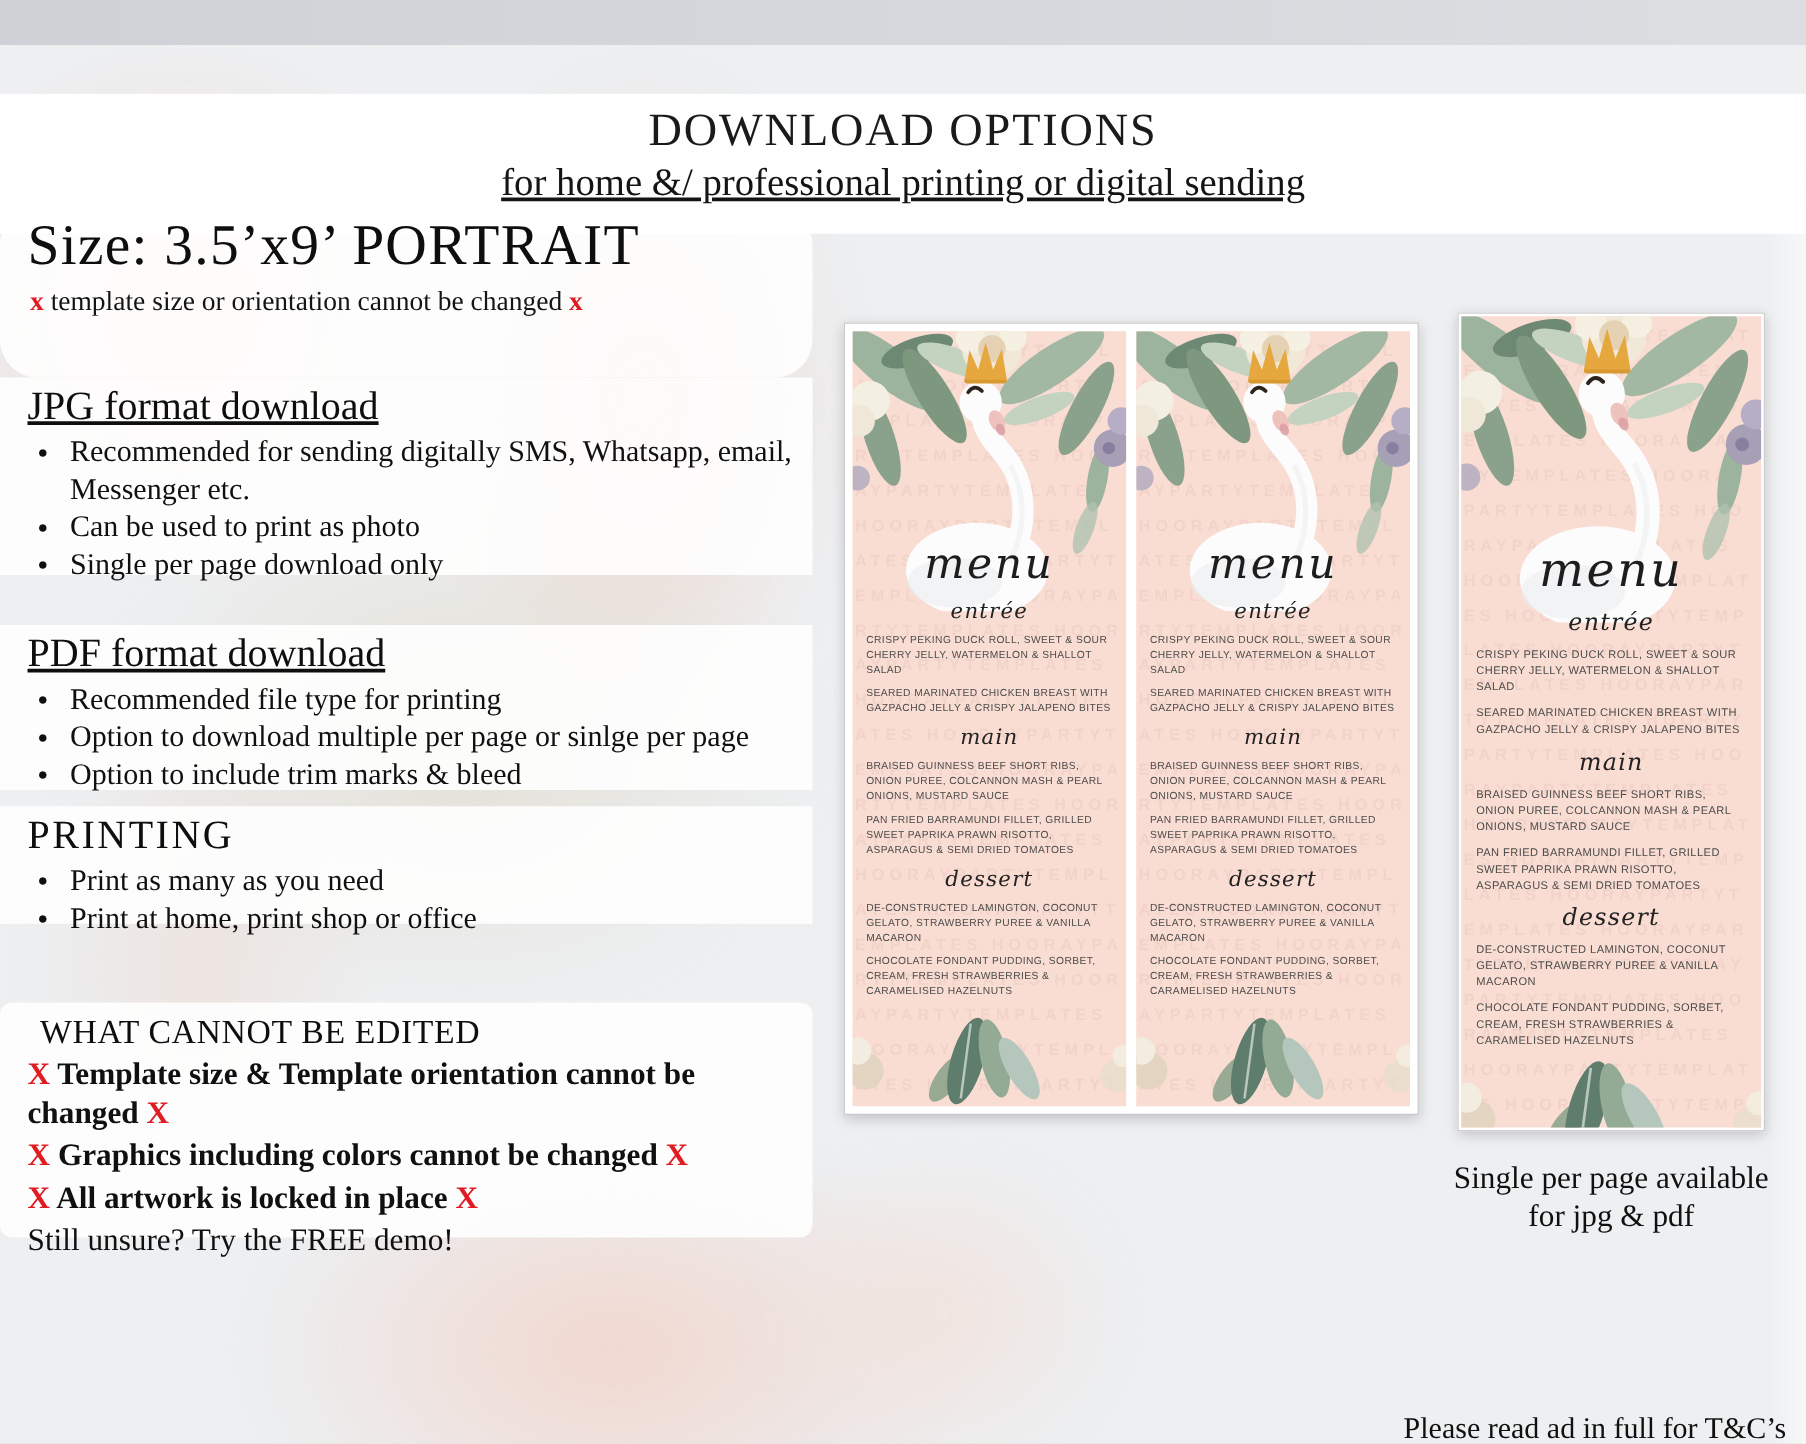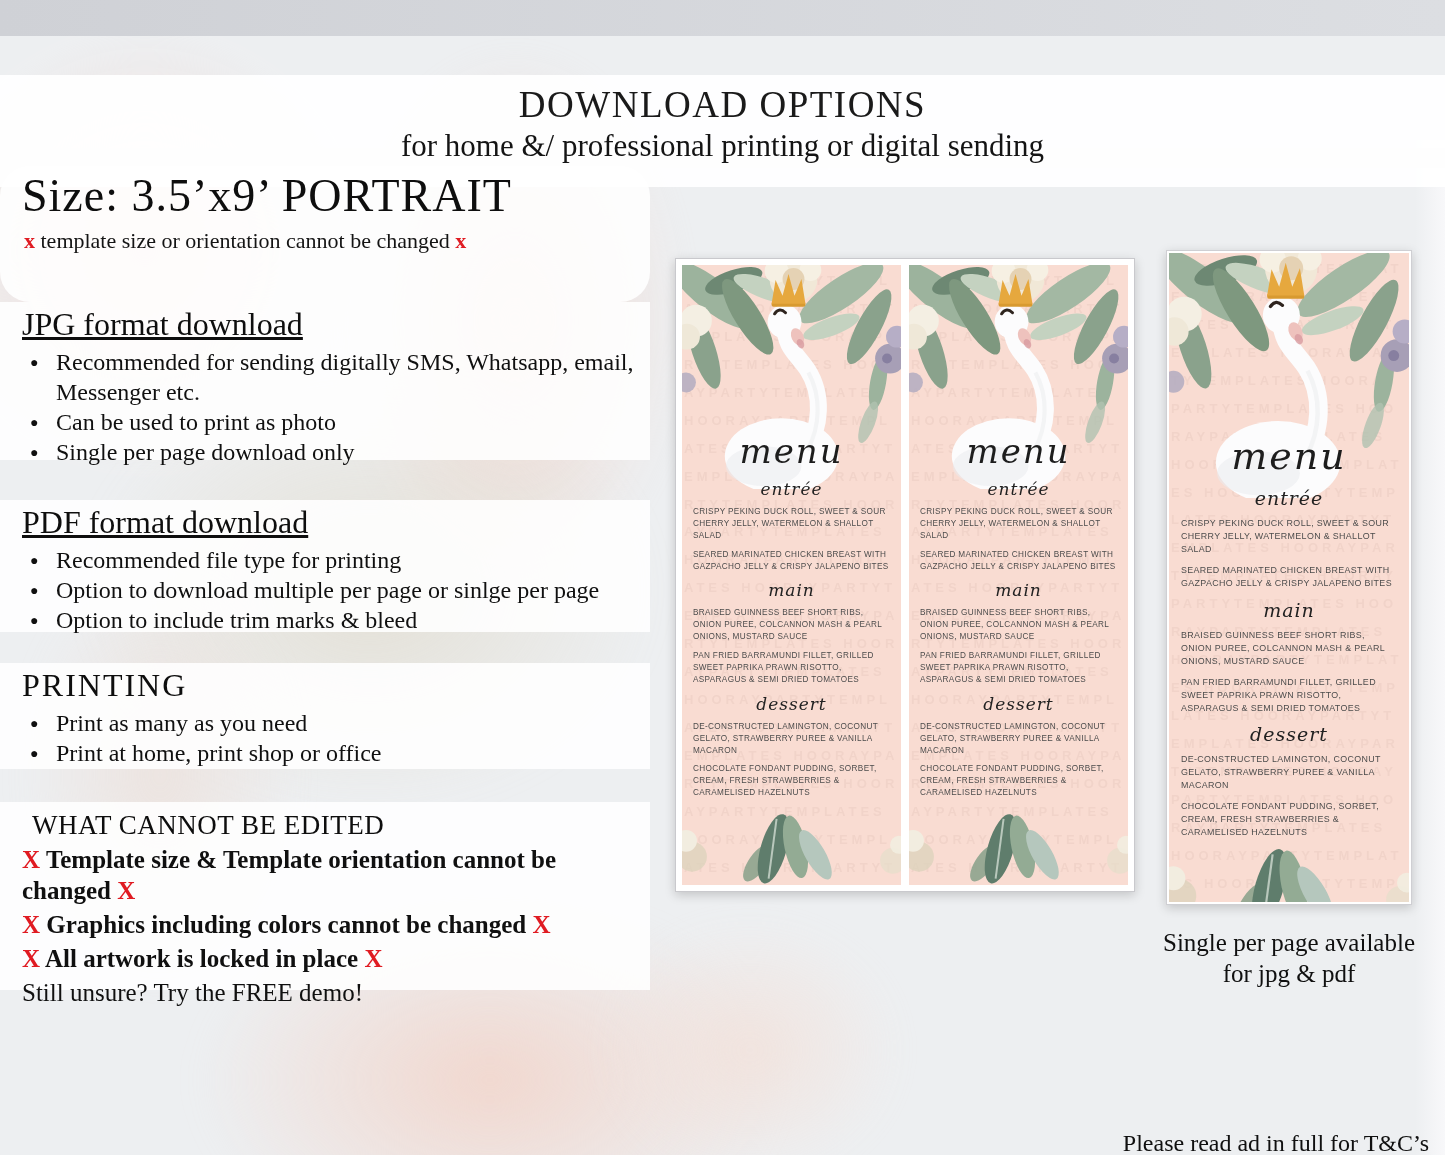--- a/index.html
+++ b/index.html
@@ -15,29 +15,29 @@
   .blob-d{left:200px;top:900px;width:580px;height:360px;background:radial-gradient(closest-side,#f1d7ce,rgba(241,215,206,0));opacity:1;}
   .blob-f{left:600px;top:920px;width:300px;height:260px;background:radial-gradient(closest-side,#f3e0d8,rgba(243,224,216,0));opacity:.75;}
   .edge-light{position:absolute;right:0;top:140px;width:30px;height:1015px;background:linear-gradient(90deg,rgba(255,255,255,0),#f8f8fa);z-index:1;}
 
   .top-bar{position:absolute;left:0;top:0;width:100%;height:36px;background:linear-gradient(90deg,#cfd1d6,#dcdee2);z-index:2;}
   .divider-band{position:absolute;left:0;top:148px;width:100%;height:20px;background:#dfe2e8;opacity:.75;z-index:1;}
 
   
   .header-strip{position:absolute;left:0;top:36px;width:100%;height:112px;background:rgba(255,255,255,.94);z-index:2;text-align:center;margin-top:39px;}
   .header-title{margin:8px 0 0 0;font-size:37px;font-weight:normal;letter-spacing:1.5px;color:#1a1a1a;}
-  .header-sub{margin:2px 0 0 0;font-size:31px;color:#141414;}
+  .header-sub{margin:2px 0 0 0;font-size:31px;color:#141414;text-decoration:underline;}
 
   
   .strip{position:absolute;left:0;width:650px;background:rgba(255,255,255,.88);z-index:2;box-sizing:border-box;padding:4px 10px 0 22px;color:#141414;}
   .strip-size{top:166px;height:136px;border-radius:30px;}
   .strip-jpg{top:302px;height:158px;}
   .strip-pdf{top:500px;height:132px;}
-  .strip-print{top:663px;height:106px;}
-  .strip-edit{top:802px;height:188px;padding-top:8px;}
+  .strip-print{top:645px;height:94px;}
+  .strip-edit{top:802px;height:188px;padding-top:8px;border-radius:10px;}
 
   .size-title{margin:0;font-size:46px;font-weight:normal;letter-spacing:1px;line-height:1.12;color:#0e0e0e;}
   .size-note{margin:6px 0 0 2px;font-size:22px;}
   .xmark{color:#e01b22;font-weight:bold;}
   .xmark-big{color:#e01b22;font-size:25px;}
 
   .sec-heading{margin:0;font-size:32px;font-weight:normal;color:#0e0e0e;display:inline-block;}
   .sec-heading.u{text-decoration:underline;}
   .sec-heading.sp{letter-spacing:2px;}
   ul.bullets{list-style:none;margin:4px 0 0 0;padding:0;}

